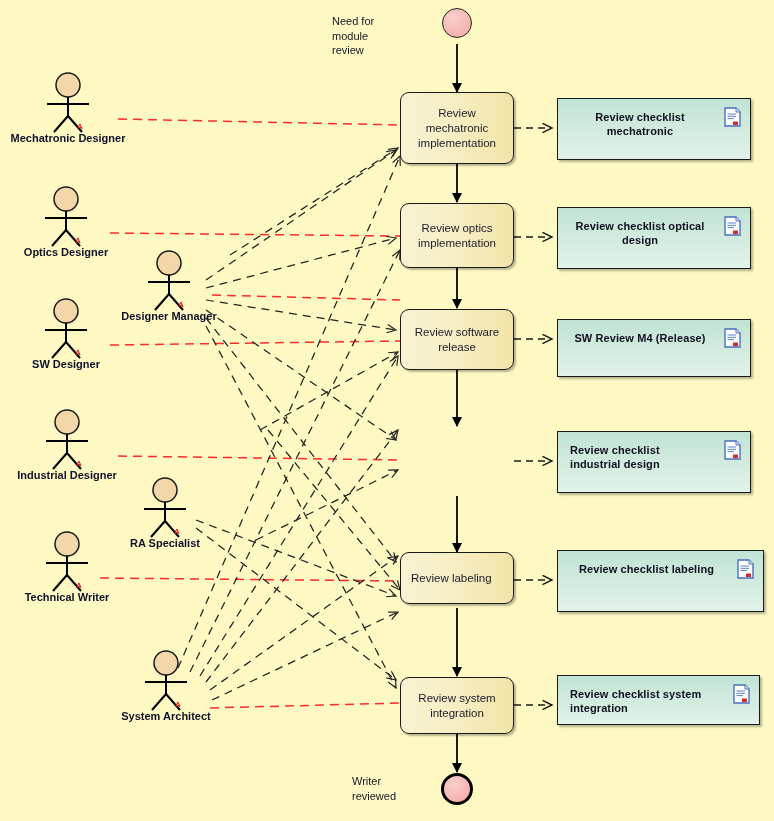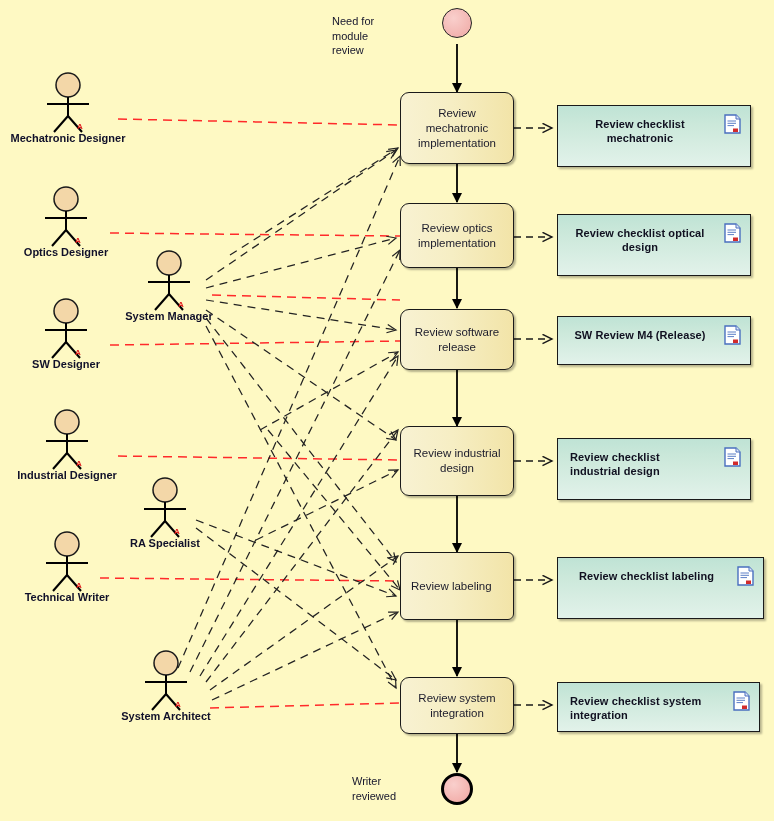--- a/index.html
+++ b/index.html
@@ -45,21 +45,20 @@
   .doc {
     position: absolute;
     box-sizing: border-box;
     border: 1.4px solid #1a1a1a;
     background: linear-gradient(to bottom, #bfe3d5 0%, #cbe8da 30%, #e2f2ea 100%);
     box-shadow: 2px 2px 2px rgba(0,0,0,0.28);
     color: #101020;
     font-size: 11px;
     font-weight: bold;
     letter-spacing: .1px;
-    margin-top: 7px;
   }
   .doc .doc-label {
     position: absolute;
     left: 12px;
     right: 40px;
     top: 11px;
     text-align: center;
     line-height: 14px;
   }
   .doc .doc-label.left { text-align: left; }
@@ -215,24 +214,21 @@
 
   <div class="activity" style="left:400px; top:92px; width:114px; height:72px;">
     <span>Review mechatronic implementation</span>
   </div>
   <div class="activity" style="left:400px; top:203px; width:114px; height:65px;">
     <span>Review optics implementation</span>
   </div>
   <div class="activity" style="left:400px; top:309px; width:114px; height:61px;">
     <span>Review software release</span>
   </div>
-  <div class="activity" style="left:400px; top:426px; width:114px; height:70px;">
-    <span>Review industrial design</span>
-  </div>
-  <div class="activity" style="left:400px; top:552px; width:114px; height:68px;border-radius:6px;">
+  <div class="activity" style="left:400px; top:552px; width:114px; height:52px;">
     <span>Review labeling</span>
   </div>
   <div class="activity" style="left:400px; top:677px; width:114px; height:57px;">
     <span>Review system integration</span>
   </div>
 
   <div class="doc" style="left:557px; top:98px; width:194px; height:62px;">
     <div class="doc-label">Review checklist mechatronic</div>
     <svg class="doc-icon" viewBox="0 0 17 20">
       <path d="M1,1 H12 L16,5 V19 H1 Z" fill="#ffffff" stroke="#4a6fbf" stroke-width="1.4"></path>
@@ -253,21 +249,21 @@
       <path d="M12,1 V5 H16" fill="#dde6f7" stroke="#4a6fbf" stroke-width="1"></path>
       <g stroke="#4a6fbf" stroke-width="0.9">
         <line x1="3.5" y1="7" x2="12" y2="7"></line>
         <line x1="3.5" y1="9.3" x2="12" y2="9.3"></line>
         <line x1="3.5" y1="11.6" x2="10" y2="11.6"></line>
       </g>
       <path d="M9,14.5 L14,14.5 L14,18 L9,18 Z" fill="#d22b2b"></path>
     </svg>
   </div>
 
-  <div class="doc" style="left:557px; top:309px; width:194px; height:49px;padding-left:18px;">
+  <div class="doc" style="left:557px; top:319px; width:194px; height:58px;padding-left:18px;">
     <div class="doc-label">SW Review M4 (Release)</div>
     <svg class="doc-icon" viewBox="0 0 17 20">
       <path d="M1,1 H12 L16,5 V19 H1 Z" fill="#ffffff" stroke="#4a6fbf" stroke-width="1.4"></path>
       <path d="M12,1 V5 H16" fill="#dde6f7" stroke="#4a6fbf" stroke-width="1"></path>
       <g stroke="#4a6fbf" stroke-width="0.9">
         <line x1="3.5" y1="7" x2="12" y2="7"></line>
         <line x1="3.5" y1="9.3" x2="12" y2="9.3"></line>
         <line x1="3.5" y1="11.6" x2="10" y2="11.6"></line>
       </g>
       <path d="M9,14.5 L14,14.5 L14,18 L9,18 Z" fill="#d22b2b"></path>
@@ -354,21 +350,21 @@
 
   <div class="actor" style="left:121px; top:250px;">
     <svg class="actor-fig" viewBox="0 0 96 62">
       <circle cx="48" cy="13" r="12" fill="#f3d7a8" stroke="#1a1a1a" stroke-width="1.5"></circle>
       <line x1="48" y1="25" x2="48" y2="44" stroke="#000" stroke-width="2"></line>
       <line x1="27" y1="32" x2="69" y2="32" stroke="#000" stroke-width="2"></line>
       <line x1="48" y1="44" x2="34" y2="60" stroke="#000" stroke-width="2"></line>
       <line x1="48" y1="44" x2="62" y2="60" stroke="#000" stroke-width="2"></line>
     </svg>
     <span class="actor-a">A</span>
-    <span class="actor-label">System Manager</span>
+    <span class="actor-label">Designer Manager</span>
   </div>
 
   <div class="actor" style="left:19px; top:409px;">
     <svg class="actor-fig" viewBox="0 0 96 62">
       <circle cx="48" cy="13" r="12" fill="#f3d7a8" stroke="#1a1a1a" stroke-width="1.5"></circle>
       <line x1="48" y1="25" x2="48" y2="44" stroke="#000" stroke-width="2"></line>
       <line x1="27" y1="32" x2="69" y2="32" stroke="#000" stroke-width="2"></line>
       <line x1="48" y1="44" x2="34" y2="60" stroke="#000" stroke-width="2"></line>
       <line x1="48" y1="44" x2="62" y2="60" stroke="#000" stroke-width="2"></line>
     </svg>

